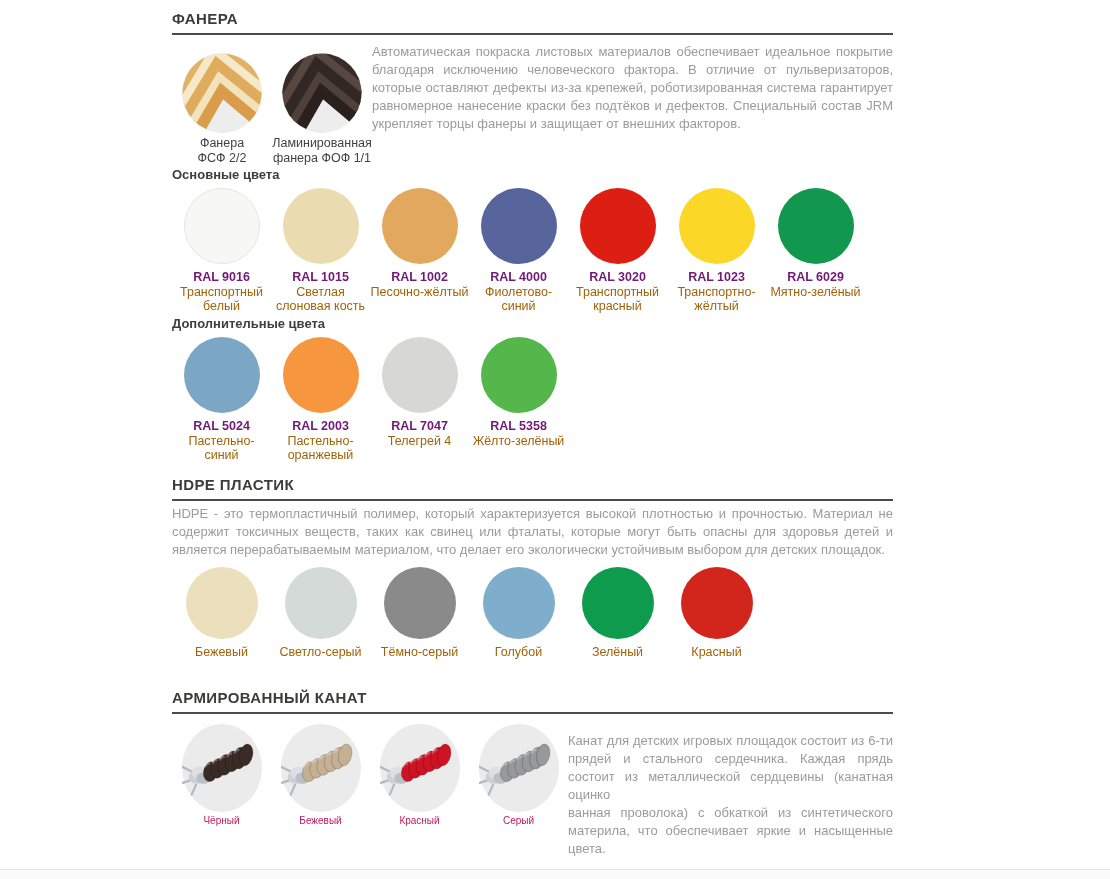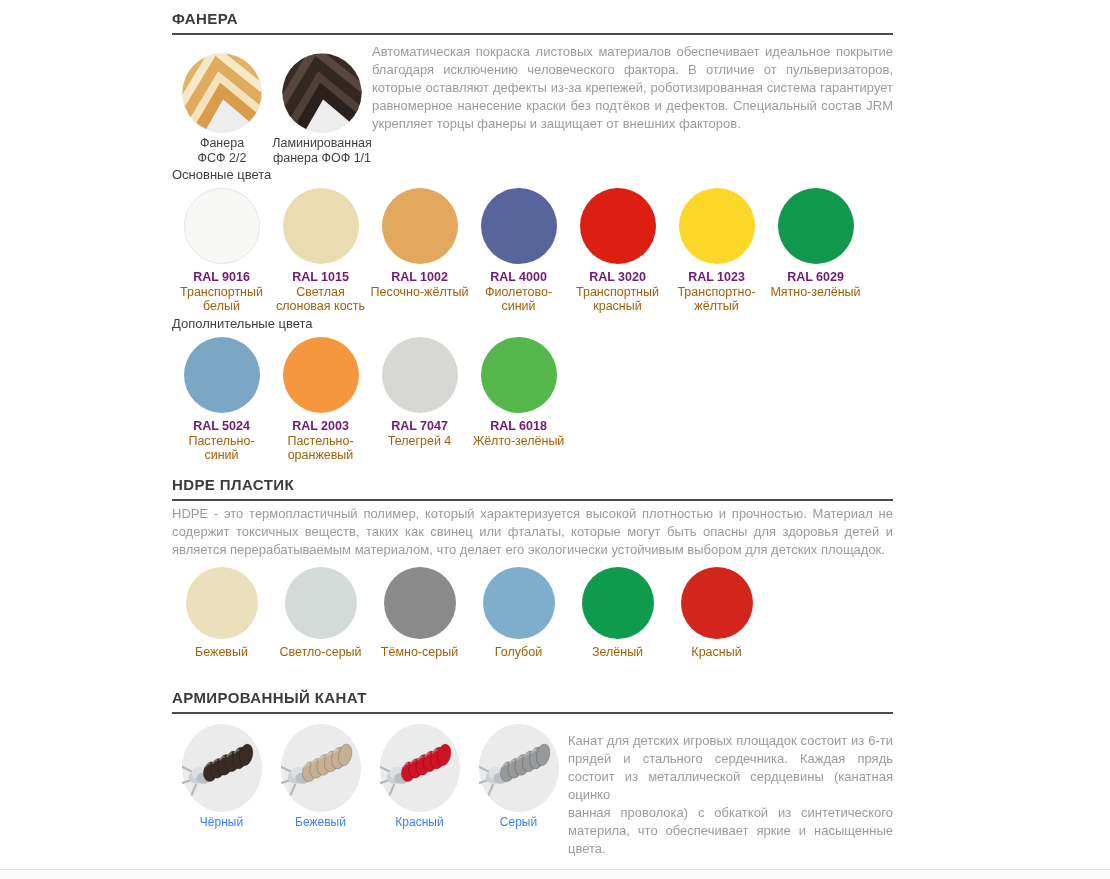--- a/index.html
+++ b/index.html
@@ -13,42 +13,42 @@
   .para { font-size:13px; line-height:18px; color:#9b9b9b; text-align:justify; white-space:pre-line; }
 
   
   .ply-row { display:flex; margin-top:8px; }
   .ply-figures { display:flex; width:200px; flex:0 0 200px; }
   .ply-fig { width:100px; text-align:center; }
   .ply-fig .circ { margin:10px auto 0; width:80px; height:80px; }
   .ply-label { margin-top:3px; font-size:12.5px; line-height:1.2; color:#424240; white-space:pre-line; }
   .ply-row .para { flex:1; margin-left:0; }
 
-  .subheading { margin-top:1px; font-size:13px; font-weight:normal; color:#3e3e3d; line-height:16px; }
+  .subheading { margin-top:1px; font-size:13px; font-weight:bold; color:#3e3e3d; line-height:16px; }
 
   
   .swatch-row { display:flex; margin-top:5px; }
   .swatch { width:99px; text-align:center; }
   .swatch-circle { width:76px; height:76px; border-radius:50%; margin:0 auto; }
   .swatch-circle.bordered { border:1px solid #e5e5e3; }
   .swatch-code { margin-top:6px; font-size:12.5px; font-weight:bold; color:#701a75; line-height:15px; }
   .swatch-name { font-size:12.5px; color:#a16207; line-height:14px; }
   .swatch-row.small .swatch-circle { width:72px; height:72px; }
   .swatch-row.small .swatch-name { margin-top:6px; }
 
   .hdpe-title { margin-top:14px; }
   .hdpe-para { margin-top:4px; }
   .hdpe-row { margin-top:8px; }
 
   .rope-title { margin-top:30px; }
   .rope-row { display:flex; margin-top:10px; }
   .rope-samples { display:flex; width:396px; flex:0 0 396px; }
   .rope-sample { width:99px; text-align:center; }
   .rope-oval { width:80px; height:88px; margin:0 auto; }
-  .rope-name { margin-top:3px; font-size:12px; color:#3b82f6; }
+  .rope-name { margin-top:3px; font-size:10px; color:#be185d; }
   .rope-row .para { flex:1; margin-top:8px; }
 
   .footnote { margin-top:32px; font-size:12.5px; color:#a9a9a9; }
 
   .bottom-line { position:absolute; left:0; top:869px; width:1110px; height:1px; background:#e3e3e1; }
   .bottom-strip { position:absolute; left:0; top:870px; width:1110px; height:9px; background:#fafaf9; }
 </style>
 </head>
 <body>
 
@@ -162,21 +162,21 @@
       <div class="swatch-code">RAL 2003</div>
       <div class="swatch-name">Пастельно-оранжевый</div>
     </div>
     <div class="swatch">
       <div class="swatch-circle" style="background-color: rgb(215, 215, 211);"></div>
       <div class="swatch-code">RAL 7047</div>
       <div class="swatch-name">Телегрей 4</div>
     </div>
     <div class="swatch">
       <div class="swatch-circle" style="background-color: rgb(84, 182, 75);"></div>
-      <div class="swatch-code">RAL 6018</div>
+      <div class="swatch-code">RAL 5358</div>
       <div class="swatch-name">Жёлто-зелёный</div>
     </div>
   </div>
 
   <div class="section-title hdpe-title">HDPE ПЛАСТИК</div>
   <div class="para hdpe-para">HDPE - это термопластичный полимер, который характеризуется высокой плотностью и прочностью. Материал не содержит токсичных веществ, таких как свинец или фталаты, которые могут быть опасны для здоровья детей и является перерабатываемым материалом, что делает его экологически устойчивым выбором для детских площадок.</div>
 
   <div class="swatch-row small hdpe-row">
     <div class="swatch">
       <div class="swatch-circle" style="background-color: rgb(235, 223, 188);"></div>

